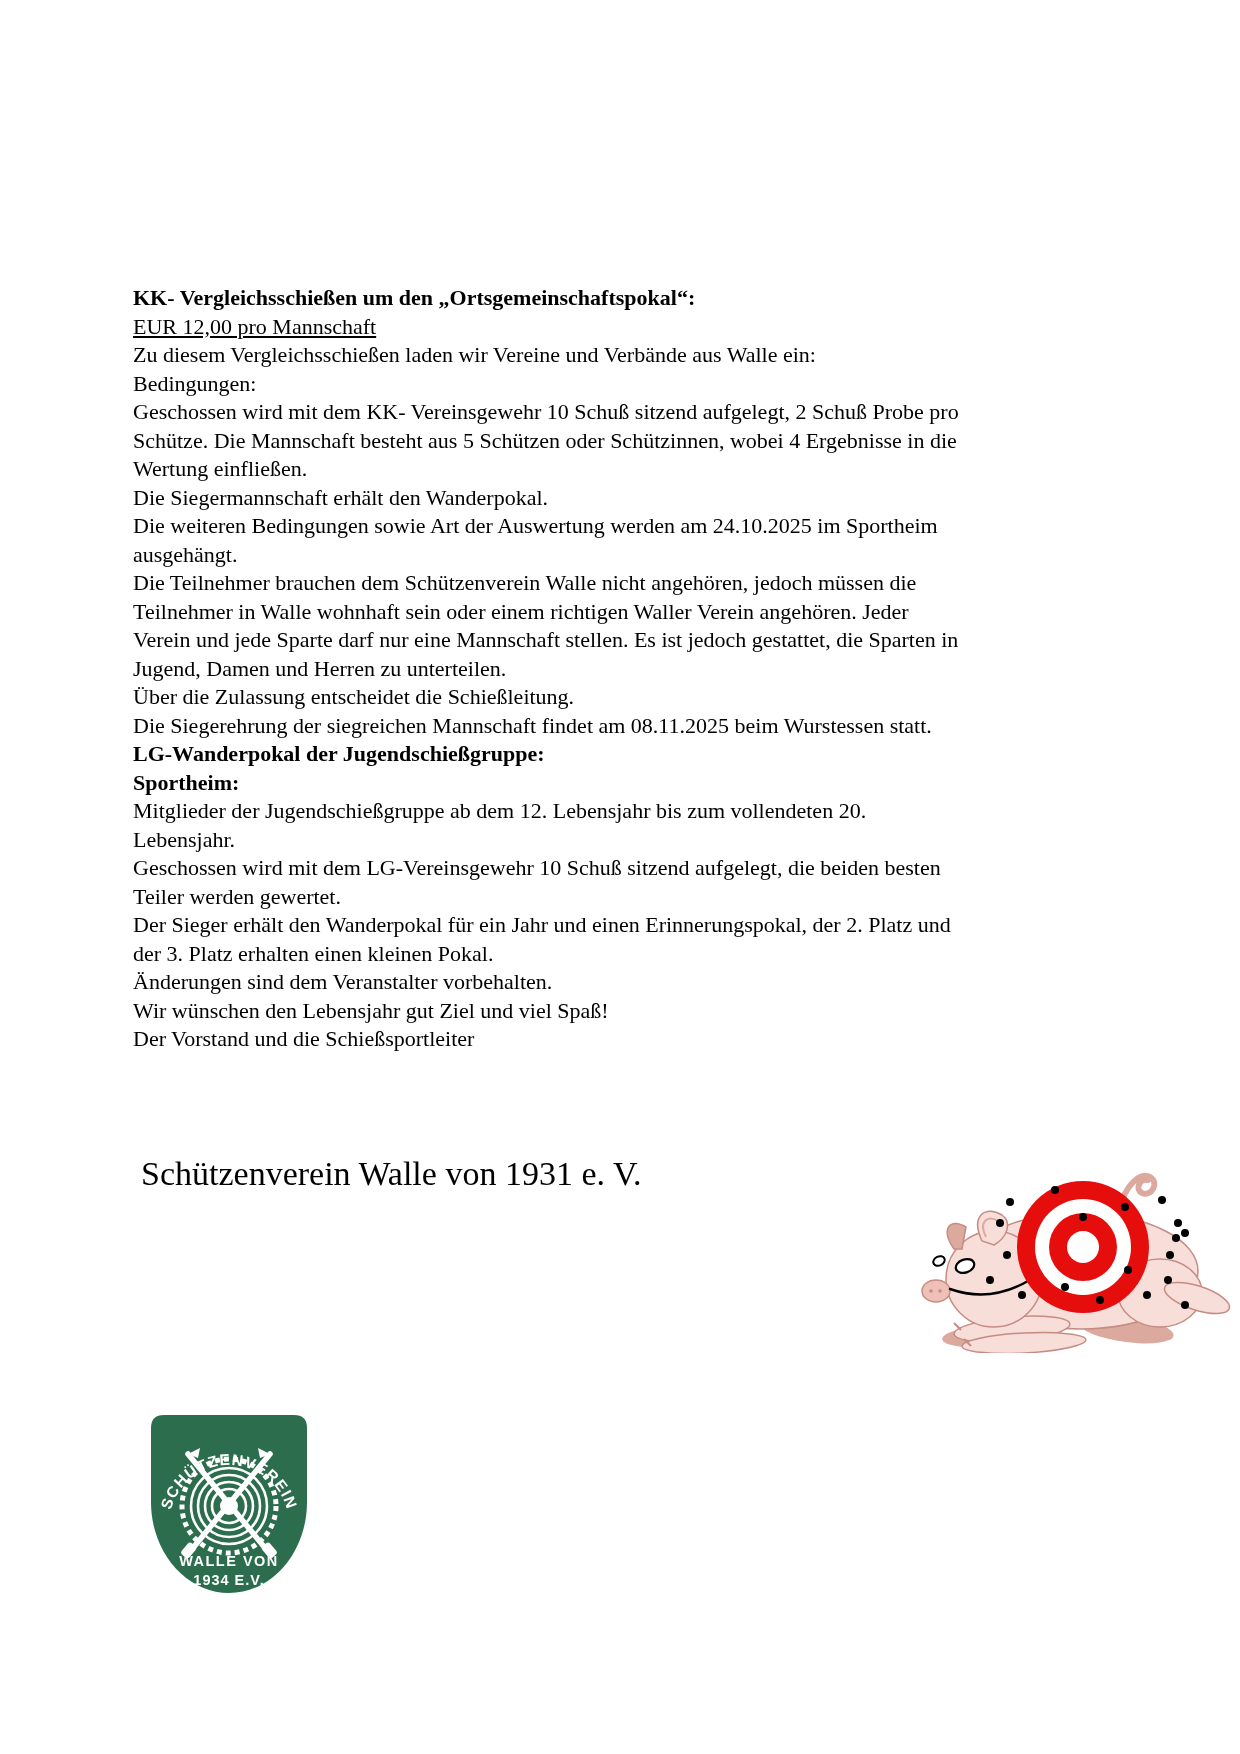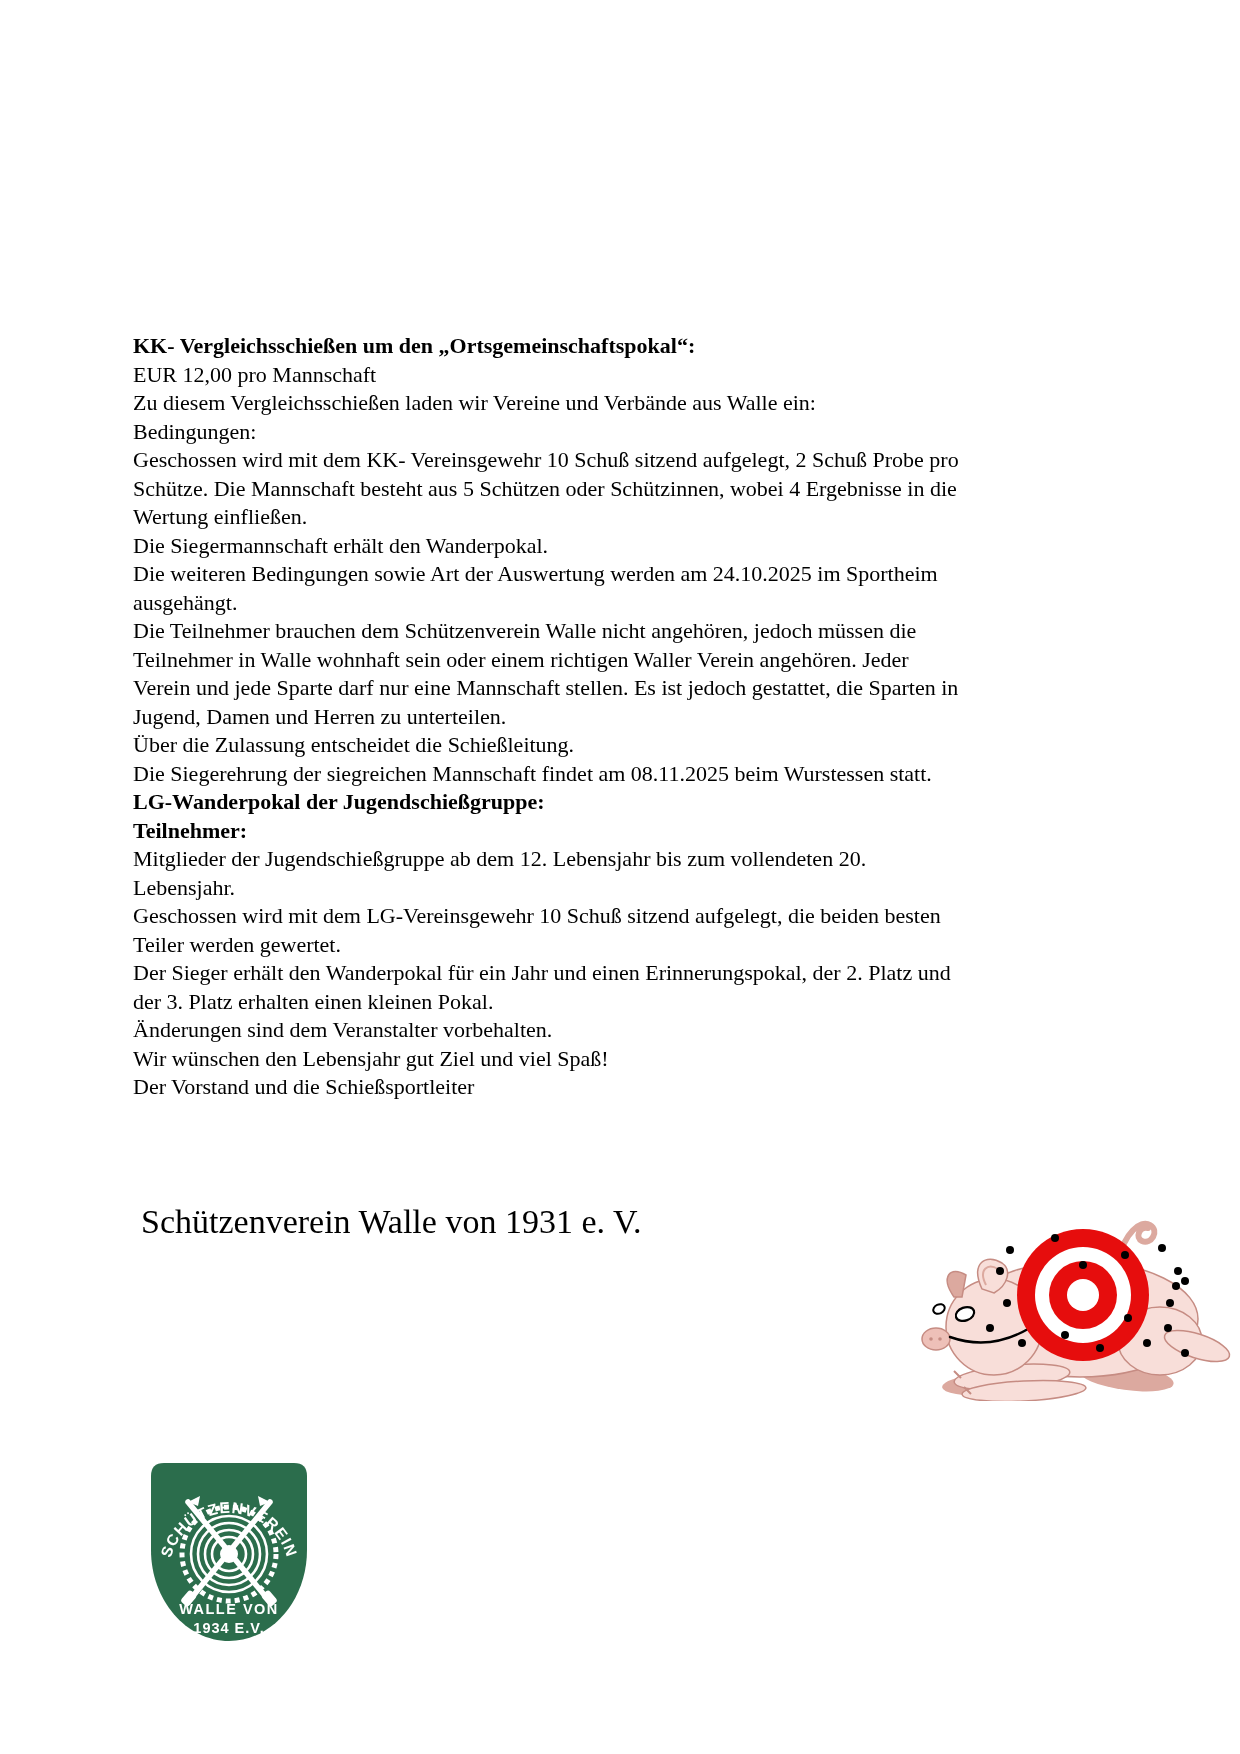--- a/index.html
+++ b/index.html
@@ -16,36 +16,35 @@
     width:1240px;height:1754px;
     background:var(--paper);
     color:var(--ink);
     font-family:"Liberation Serif","DejaVu Serif",serif;
     position:relative;overflow:hidden;
   }
   .page{
     position:absolute;inset:0;
     padding:284px 0 0 133px;
     box-sizing:border-box;
-    margin-top:48px;
   }
   .doc{
     width:990px;
     font-size:22px;
     line-height:28.5px;
   }
   .doc p, .doc h1, .doc h2, .doc h3{
     margin:0;padding:0;
     font-size:22px;line-height:28.5px;
     white-space:pre-line;
   }
   .doc h1, .doc h2, .doc h3{font-weight:bold;}
   .gap1{margin-top:28.5px;}
   .gap2{margin-top:57px;}
-  .fee{}
+  .fee{text-decoration:underline;}
   .club-title{
     font-size:34px;line-height:40px;
     margin:100px 0 0 8px;
     white-space:nowrap;
   }
   .club-logo{
     position:absolute;left:150px;top:1414px;
     width:158px;height:180px;
   }
   .pig-illustration{
@@ -70,21 +69,21 @@
 Die Siegermannschaft erhält den Wanderpokal.
 Die weiteren Bedingungen sowie Art der Auswertung werden am 24.10.2025 im Sportheim
 ausgehängt.
 Die Teilnehmer brauchen dem Schützenverein Walle nicht angehören, jedoch müssen die
 Teilnehmer in Walle wohnhaft sein oder einem richtigen Waller Verein angehören. Jeder
 Verein und jede Sparte darf nur eine Mannschaft stellen. Es ist jedoch gestattet, die Sparten in
 Jugend, Damen und Herren zu unterteilen.
 Über die Zulassung entscheidet die Schießleitung.
 Die Siegerehrung der siegreichen Mannschaft findet am 08.11.2025 beim Wurstessen statt.</p>
     <h2 class="gap1">LG-Wanderpokal der Jugendschießgruppe:</h2>
-    <h3 class="gap1">Teilnehmer:</h3>
+    <h3 class="gap1">Sportheim:</h3>
     <p>Mitglieder der Jugendschießgruppe ab dem 12. Lebensjahr bis zum vollendeten 20.
 Lebensjahr.
 Geschossen wird mit dem LG-Vereinsgewehr 10 Schuß sitzend aufgelegt, die beiden besten
 Teiler werden gewertet.
 Der Sieger erhält den Wanderpokal für ein Jahr und einen Erinnerungspokal, der 2. Platz und
 der 3. Platz erhalten einen kleinen Pokal.</p>
     <p class="gap2">Änderungen sind dem Veranstalter vorbehalten.</p>
     <p class="gap1">Wir wünschen den Lebensjahr gut Ziel und viel Spaß!
 Der Vorstand und die Schießsportleiter</p>
     <div class="club-title">Schützenverein Walle von 1931 e. V.</div>

